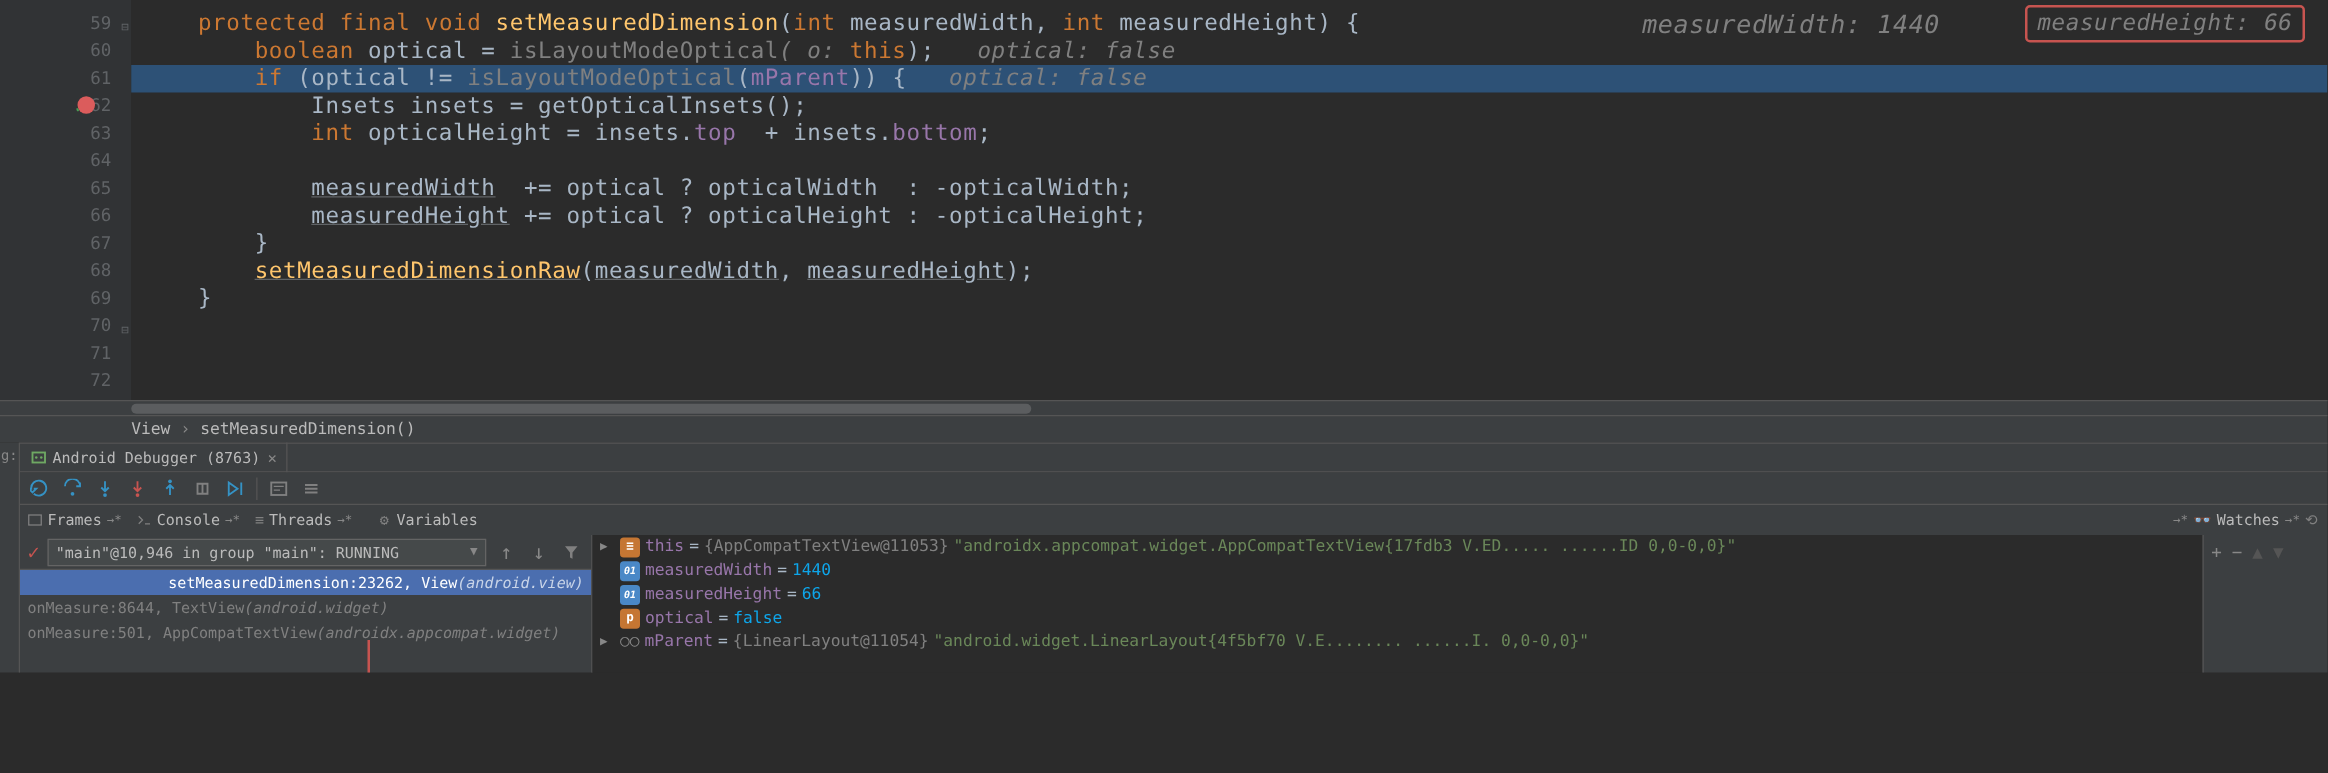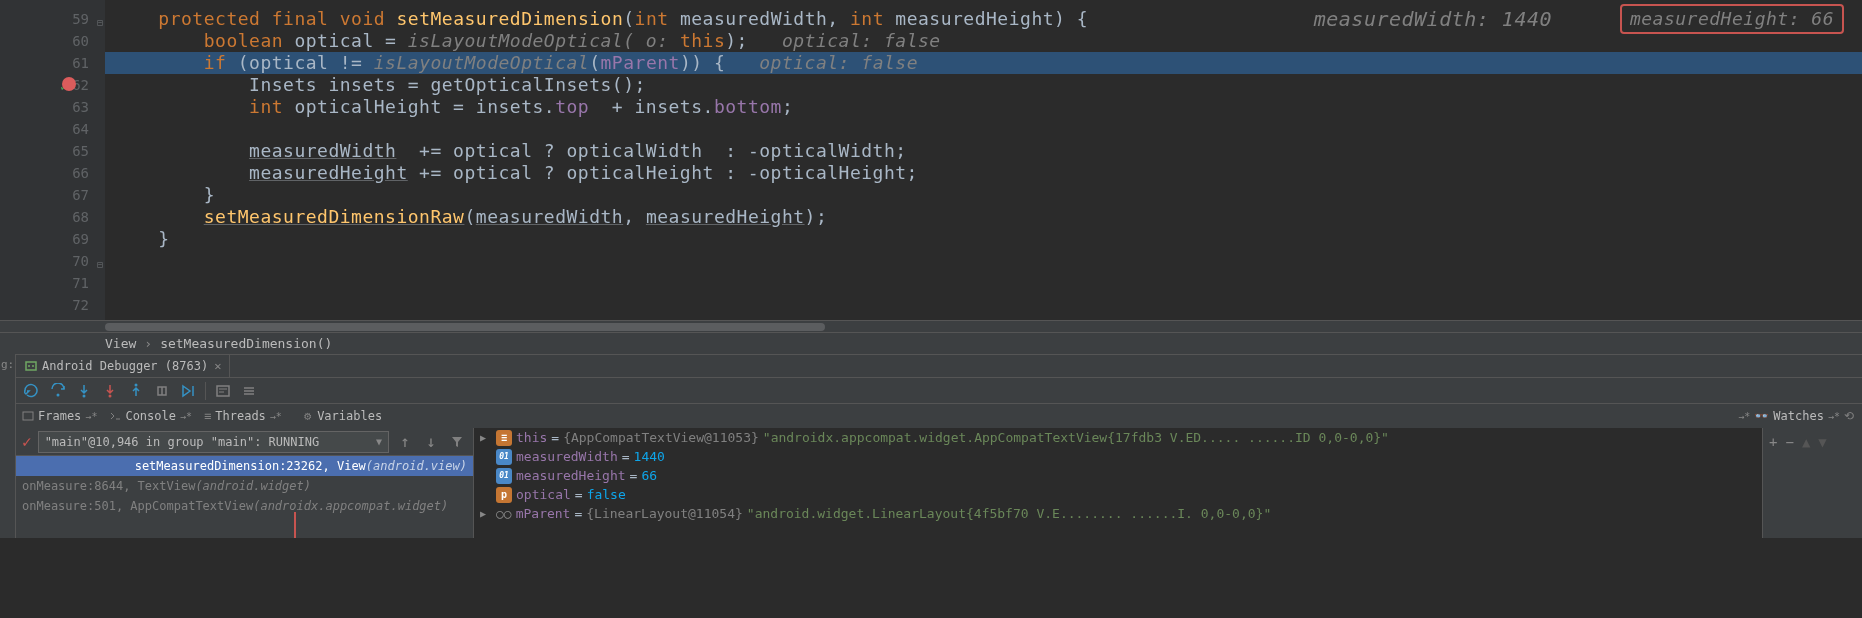--- a/index.html
+++ b/index.html
@@ -54,21 +54,21 @@
       font-size: 18px;
       line-height: 22px;
       letter-spacing: 0.5px;
     }
     .code-line { height: 22px; white-space: pre; padding-left: 8px; position:relative; }
     .code-line.hl { background: #2d5176; }
     .kw { color: #cc7832; }
     .method-decl { color: #ffc66d; }
     .comment-italic { color: #808080; font-style: italic; }
     .field { color: #9876aa; }
-    .call-italic { color: #808080; font-style: italic; }
+    .call-italic { color: #808080; }
     .link-underline { text-decoration: underline; text-decoration-color: #606366;}
     .hint-box {
       position:absolute;
       right: 310px;
       top: 8px;
       color: #808080;
       font-style: italic;
       font-size: 20px;
     }
     .hint-box2 {

